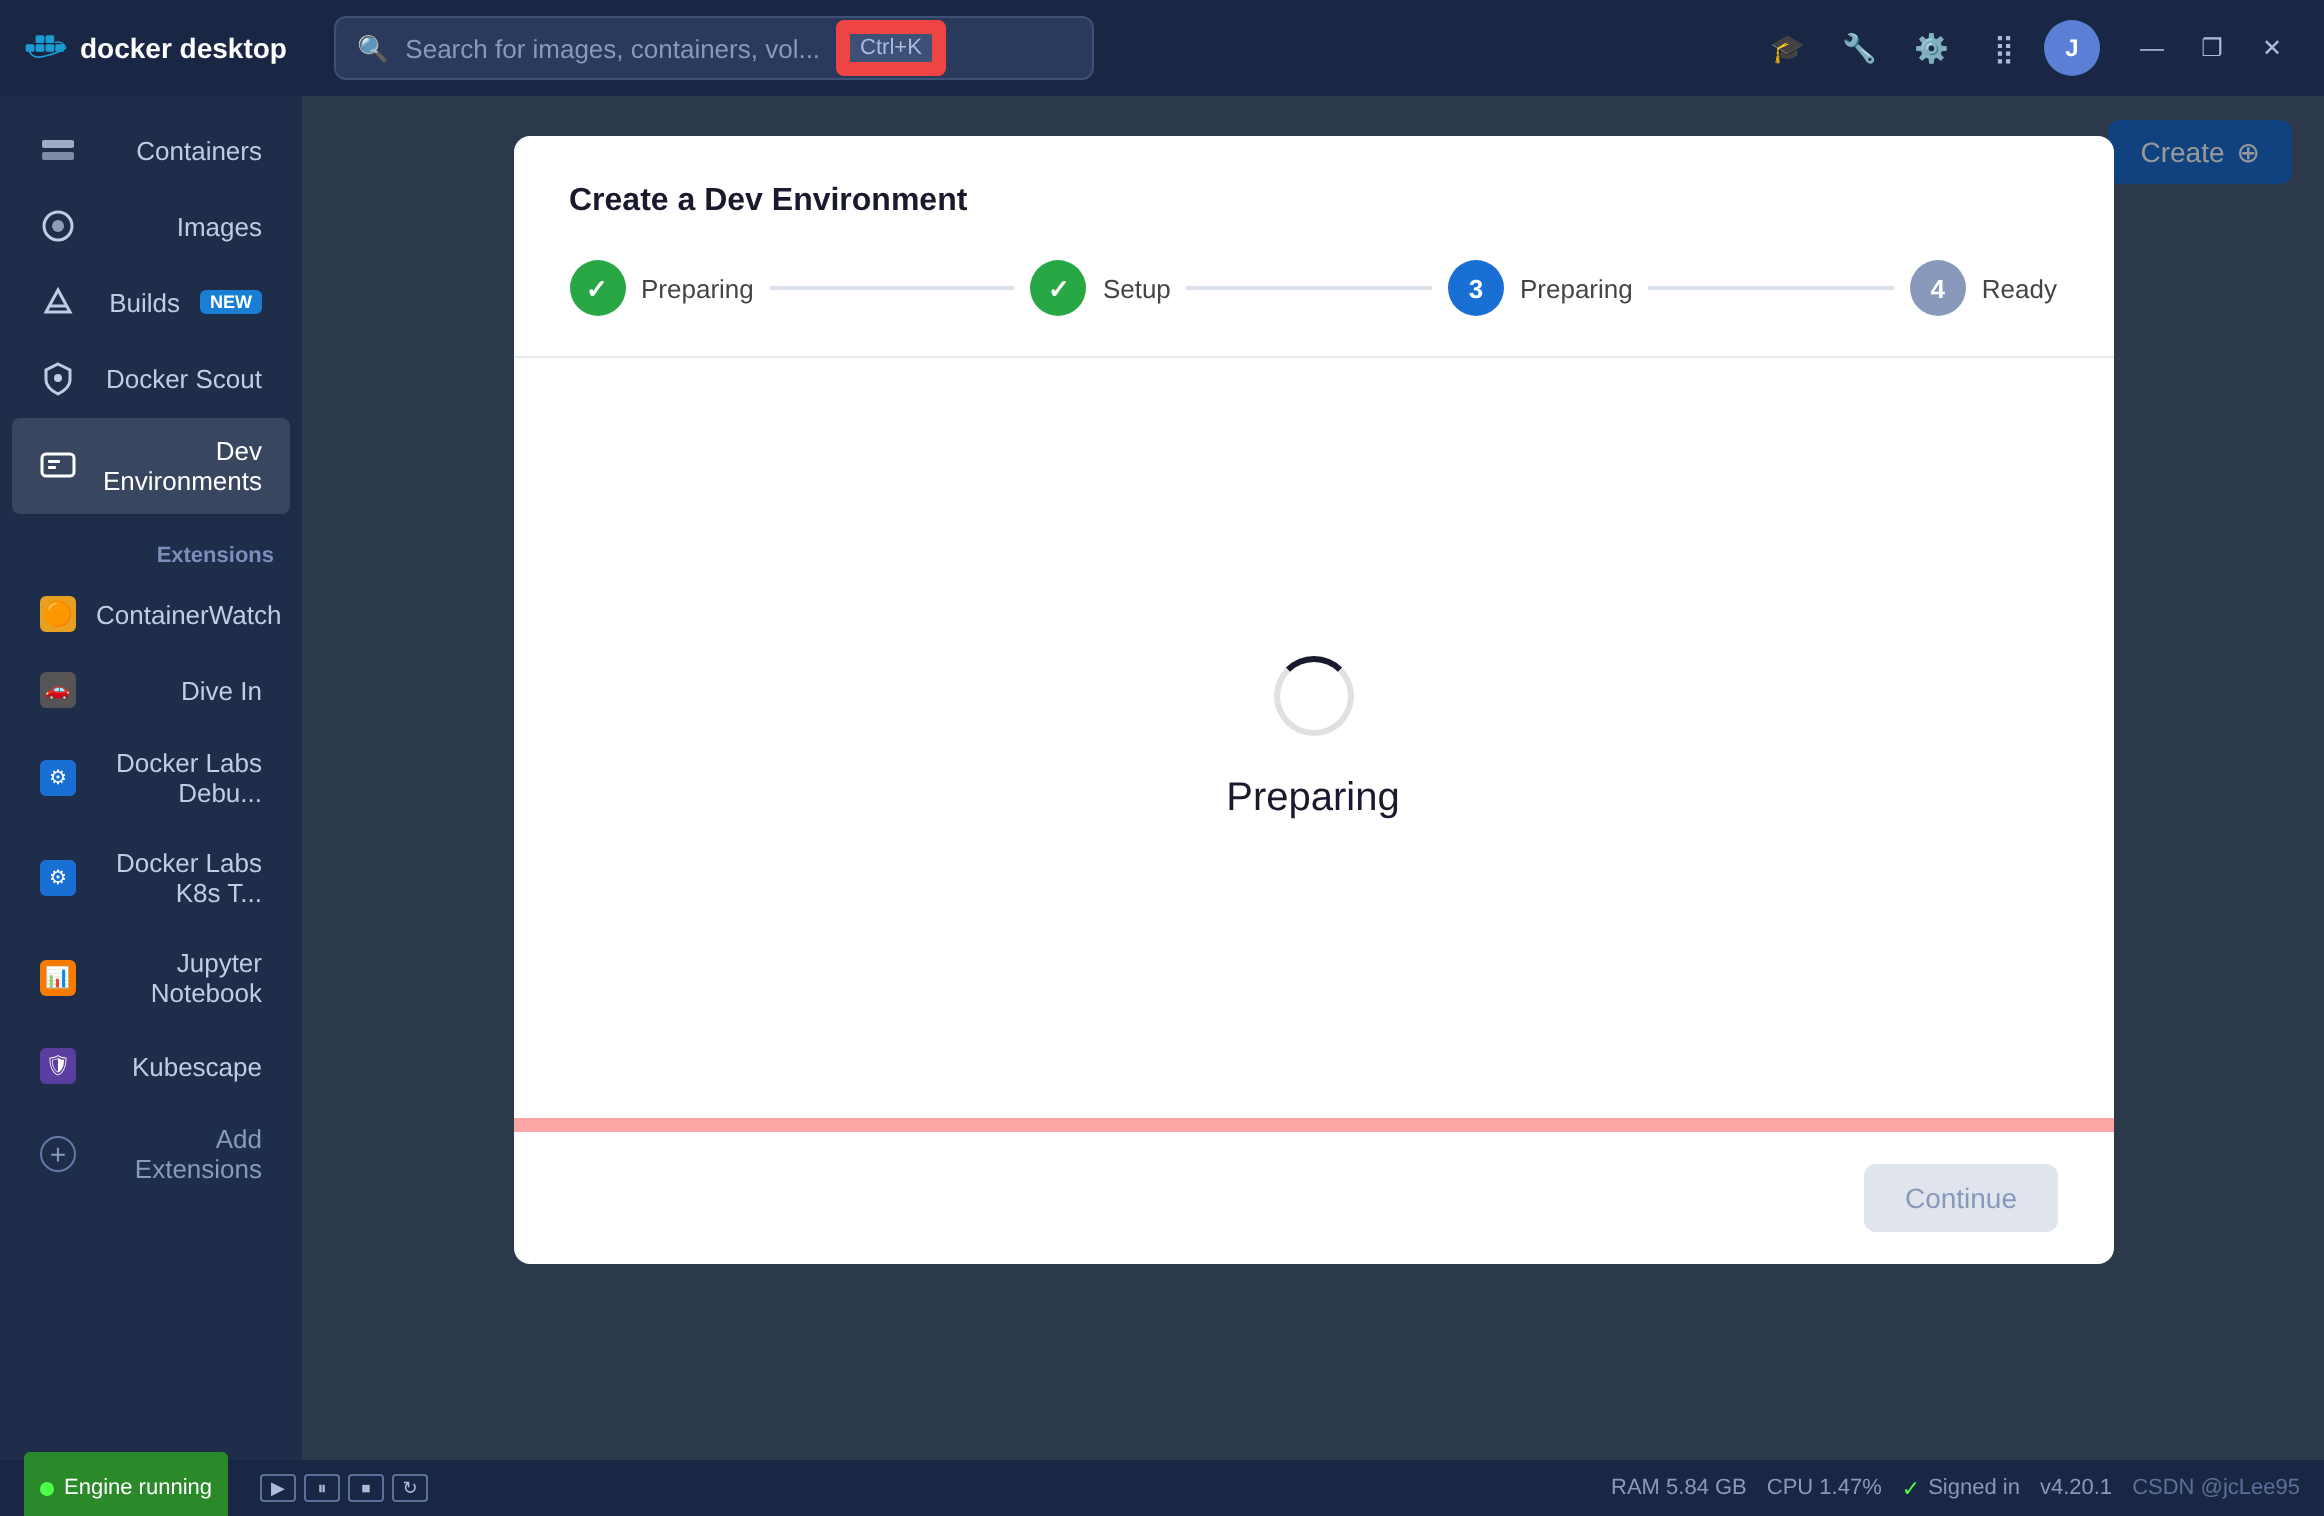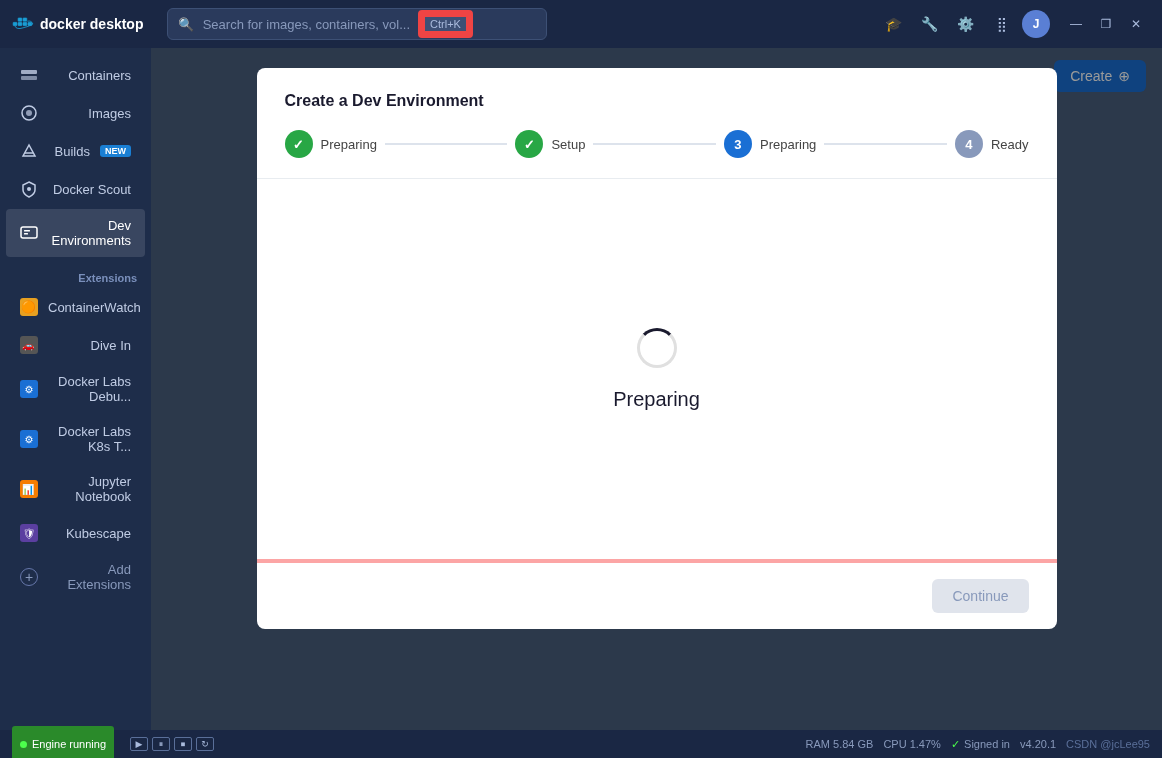--- a/index.html
+++ b/index.html
@@ -302,21 +302,21 @@
     }
     .preparing-text {
       font-size: 20px;
       font-weight: 500;
       color: #1a1a2e;
     }
 
     
     .modal-footer {
       padding: 16px 28px;
-      border-top: 4px solid #fca5a5;
+      border-top: 7px solid #fca5a5;
       display: flex;
       justify-content: flex-end;
     }
     .continue-btn {
       background: #e0e4ec;
       color: #8899bb;
       border: none;
       border-radius: 6px;
       padding: 9px 20px;
       font-size: 14px;

